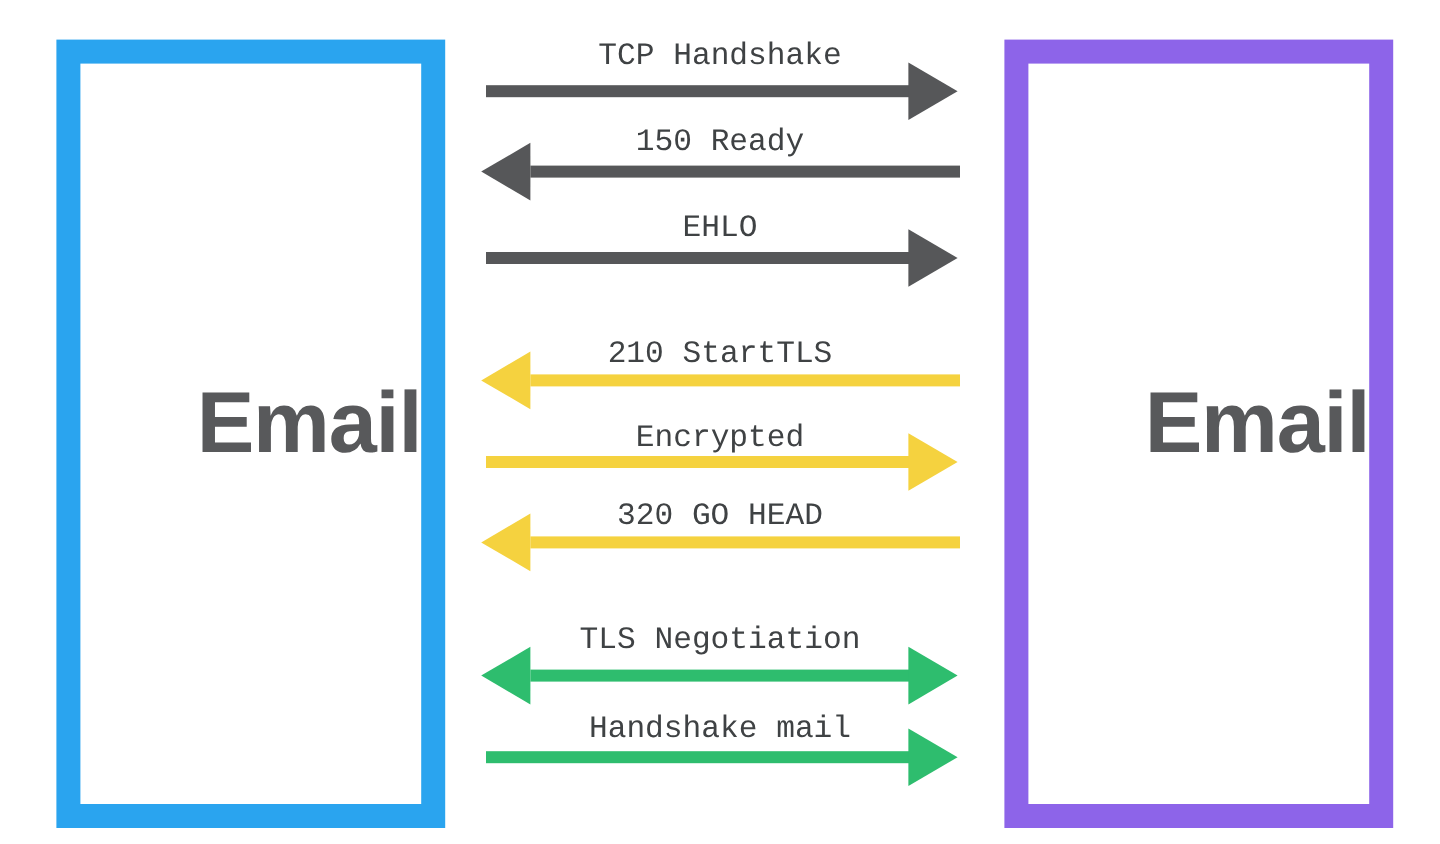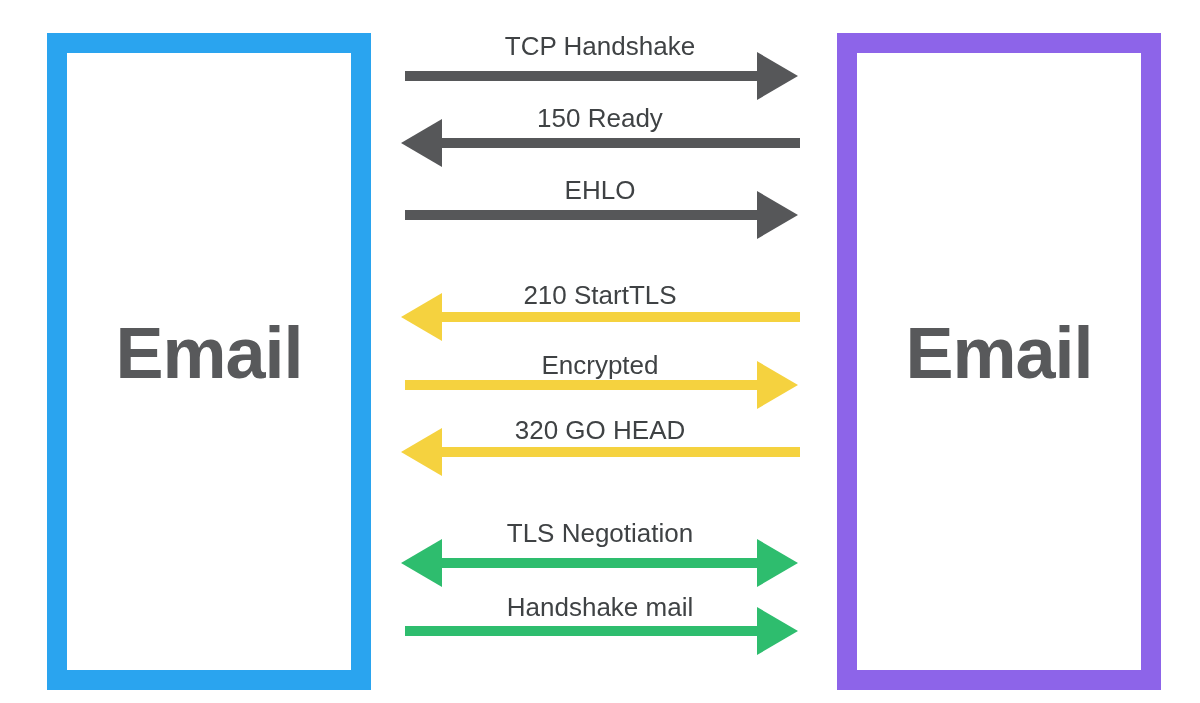--- a/index.html
+++ b/index.html
@@ -5,36 +5,37 @@
   html,body { margin:0; padding:0; background:#ffffff; }
   .stage {
     position:relative; width:1200px; height:703px; overflow:hidden;
     background:#ffffff; font-family:"Liberation Sans", sans-serif;
   }
 
   
   .entity-box {
     position:absolute; top:33px; width:284px; height:599px;
     border:20px solid; background:#ffffff;
-    display:flex; flex-direction:column; align-items:center; justify-content:center;
+    display:flex; flex-direction:column; align-items:flex-end; justify-content:center;
     padding-bottom:18px; box-sizing:content-box;
   }
   .entity-box.client { left:47px;  border-color:#2aa4ef; }
   .entity-box.server { left:837px; border-color:#8d64e9; }
   .entity-line {
     font-size:72px; font-weight:bold; color:#58595b; line-height:106px;
     letter-spacing:-1px; white-space:nowrap;
   }
 
   
   .msg { position:absolute; left:400px; width:400px; }
   .msg-label {
     position:absolute; top:0; left:0; width:400px; text-align:center;
     font-size:26px; font-weight:300; color:#3f4244; line-height:28px;
     white-space:nowrap;
+    font-family:Liberation Mono, monospace;
   }
   .arrow { position:absolute; left:0; width:400px; height:48px; }
   .arrow .shaft { position:absolute; top:19px; height:10px; background:currentColor; }
   .arrow.dir-right .shaft { left:5px;  right:36px; }
   .arrow.dir-left  .shaft { left:42px; right:0; }
   .arrow.dir-both  .shaft { left:42px; right:37px; }
   .head {
     position:absolute; top:0; width:0; height:0;
     border-top:24px solid transparent; border-bottom:24px solid transparent;
   }

